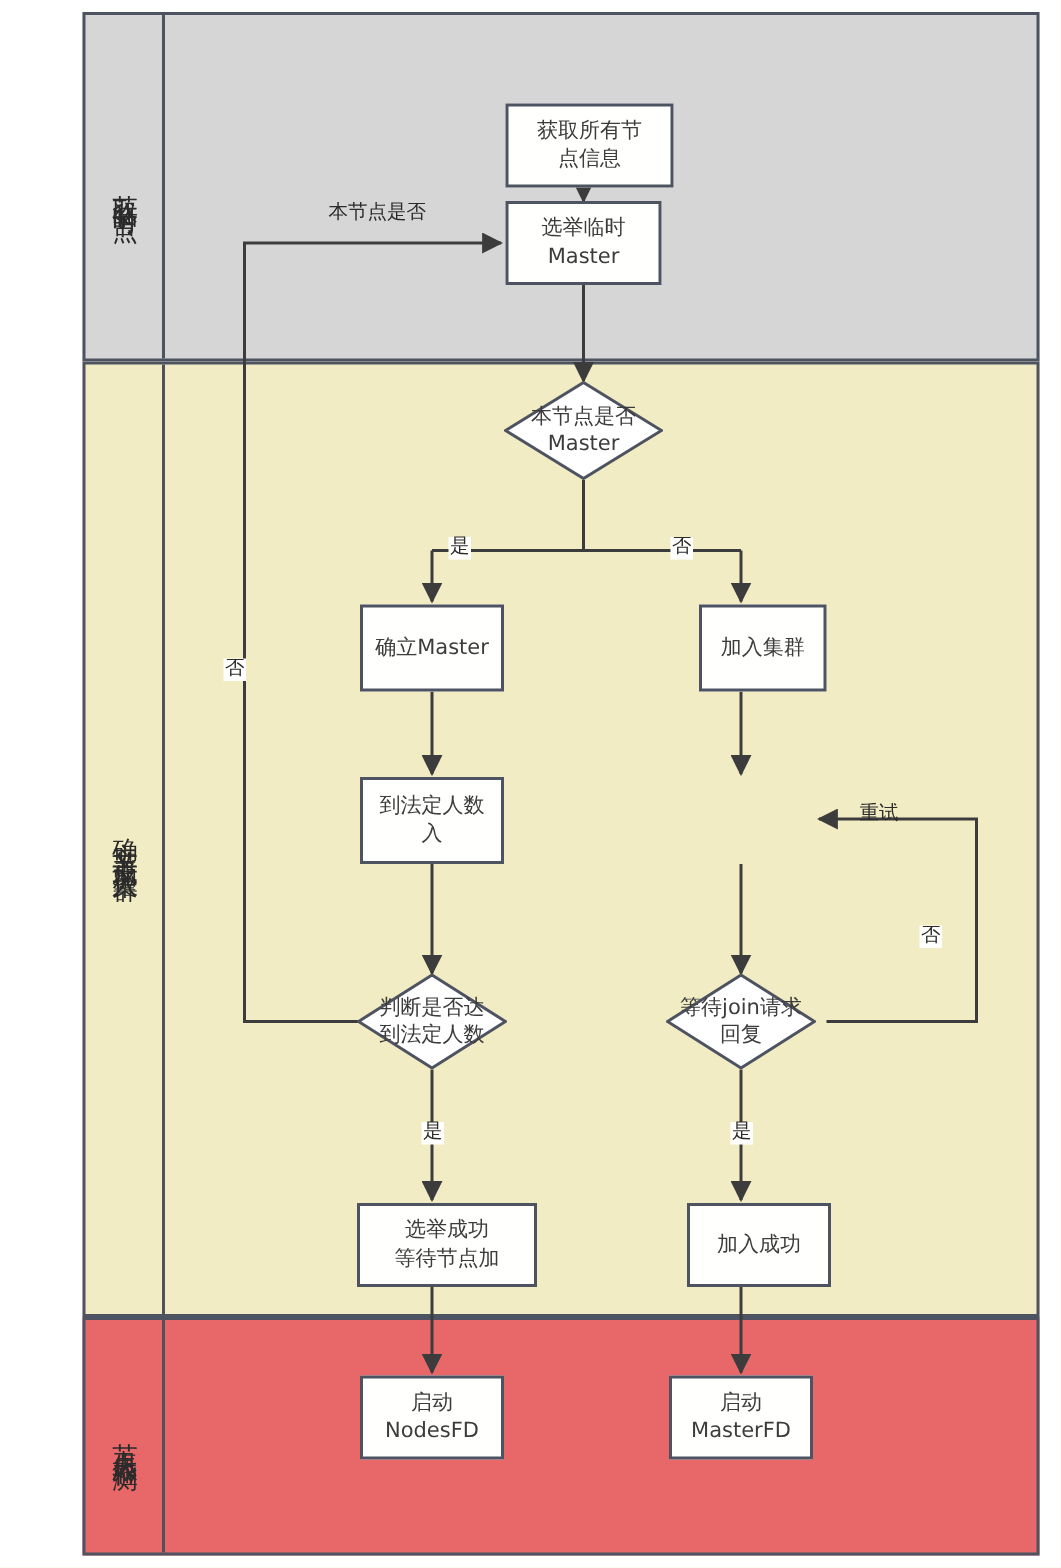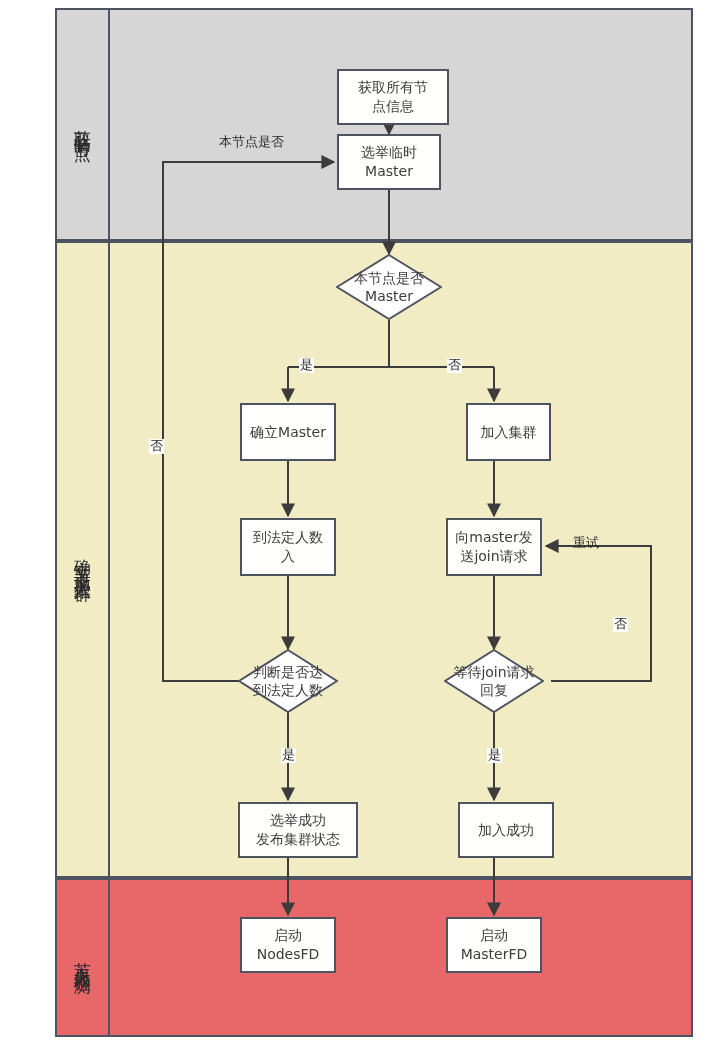--- a/index.html
+++ b/index.html
@@ -190,26 +190,20 @@
     <span>
       <span>到法定人数</span><br>
       <span>入</span>
     </span>
   </div>
 
   <div class="node process" style="left:466px; top:403px; width:85px; height:58px;">
     <span>加入集群</span>
   </div>
 
-  <div class="node process" style="left:446px; top:518px; width:96px; height:58px;">
-    <span>
-      <span>向master发</span><br>
-      <span>送join请求</span>
-    </span>
-  </div>
 
   <div class="diamond-wrap" style="left:238px; top:649px; width:100px; height:64px;">
     <svg width="100" height="64" viewBox="0 0 100 64" xmlns="http://www.w3.org/2000/svg">
       <polygon points="50,1 99,32 50,63 1,32" fill="#ffffff" stroke="#4d5360" stroke-width="2"></polygon>
     </svg>
     <div class="diamond-text">
       <span>
         <span>判断是否达</span><br>
         <span>到法定人数</span>
       </span>
@@ -224,21 +218,21 @@
       <span>
         <span>等待join请求</span><br>
         <span>回复</span>
       </span>
     </div>
   </div>
 
   <div class="node process" style="left:238px; top:802px; width:120px; height:56px;">
     <span>
       <span>选举成功</span><br>
-      <span>发布集群状态</span>
+      <span>等待节点加</span>
     </span>
   </div>
 
   <div class="node process" style="left:446px; top:802px; width:96px; height:56px;margin-left:12px;">
     <span>加入成功</span>
   </div>
 
   <div class="node process" style="left:240px; top:917px; width:96px; height:56px;">
     <span>
       <span>启动</span><br>

